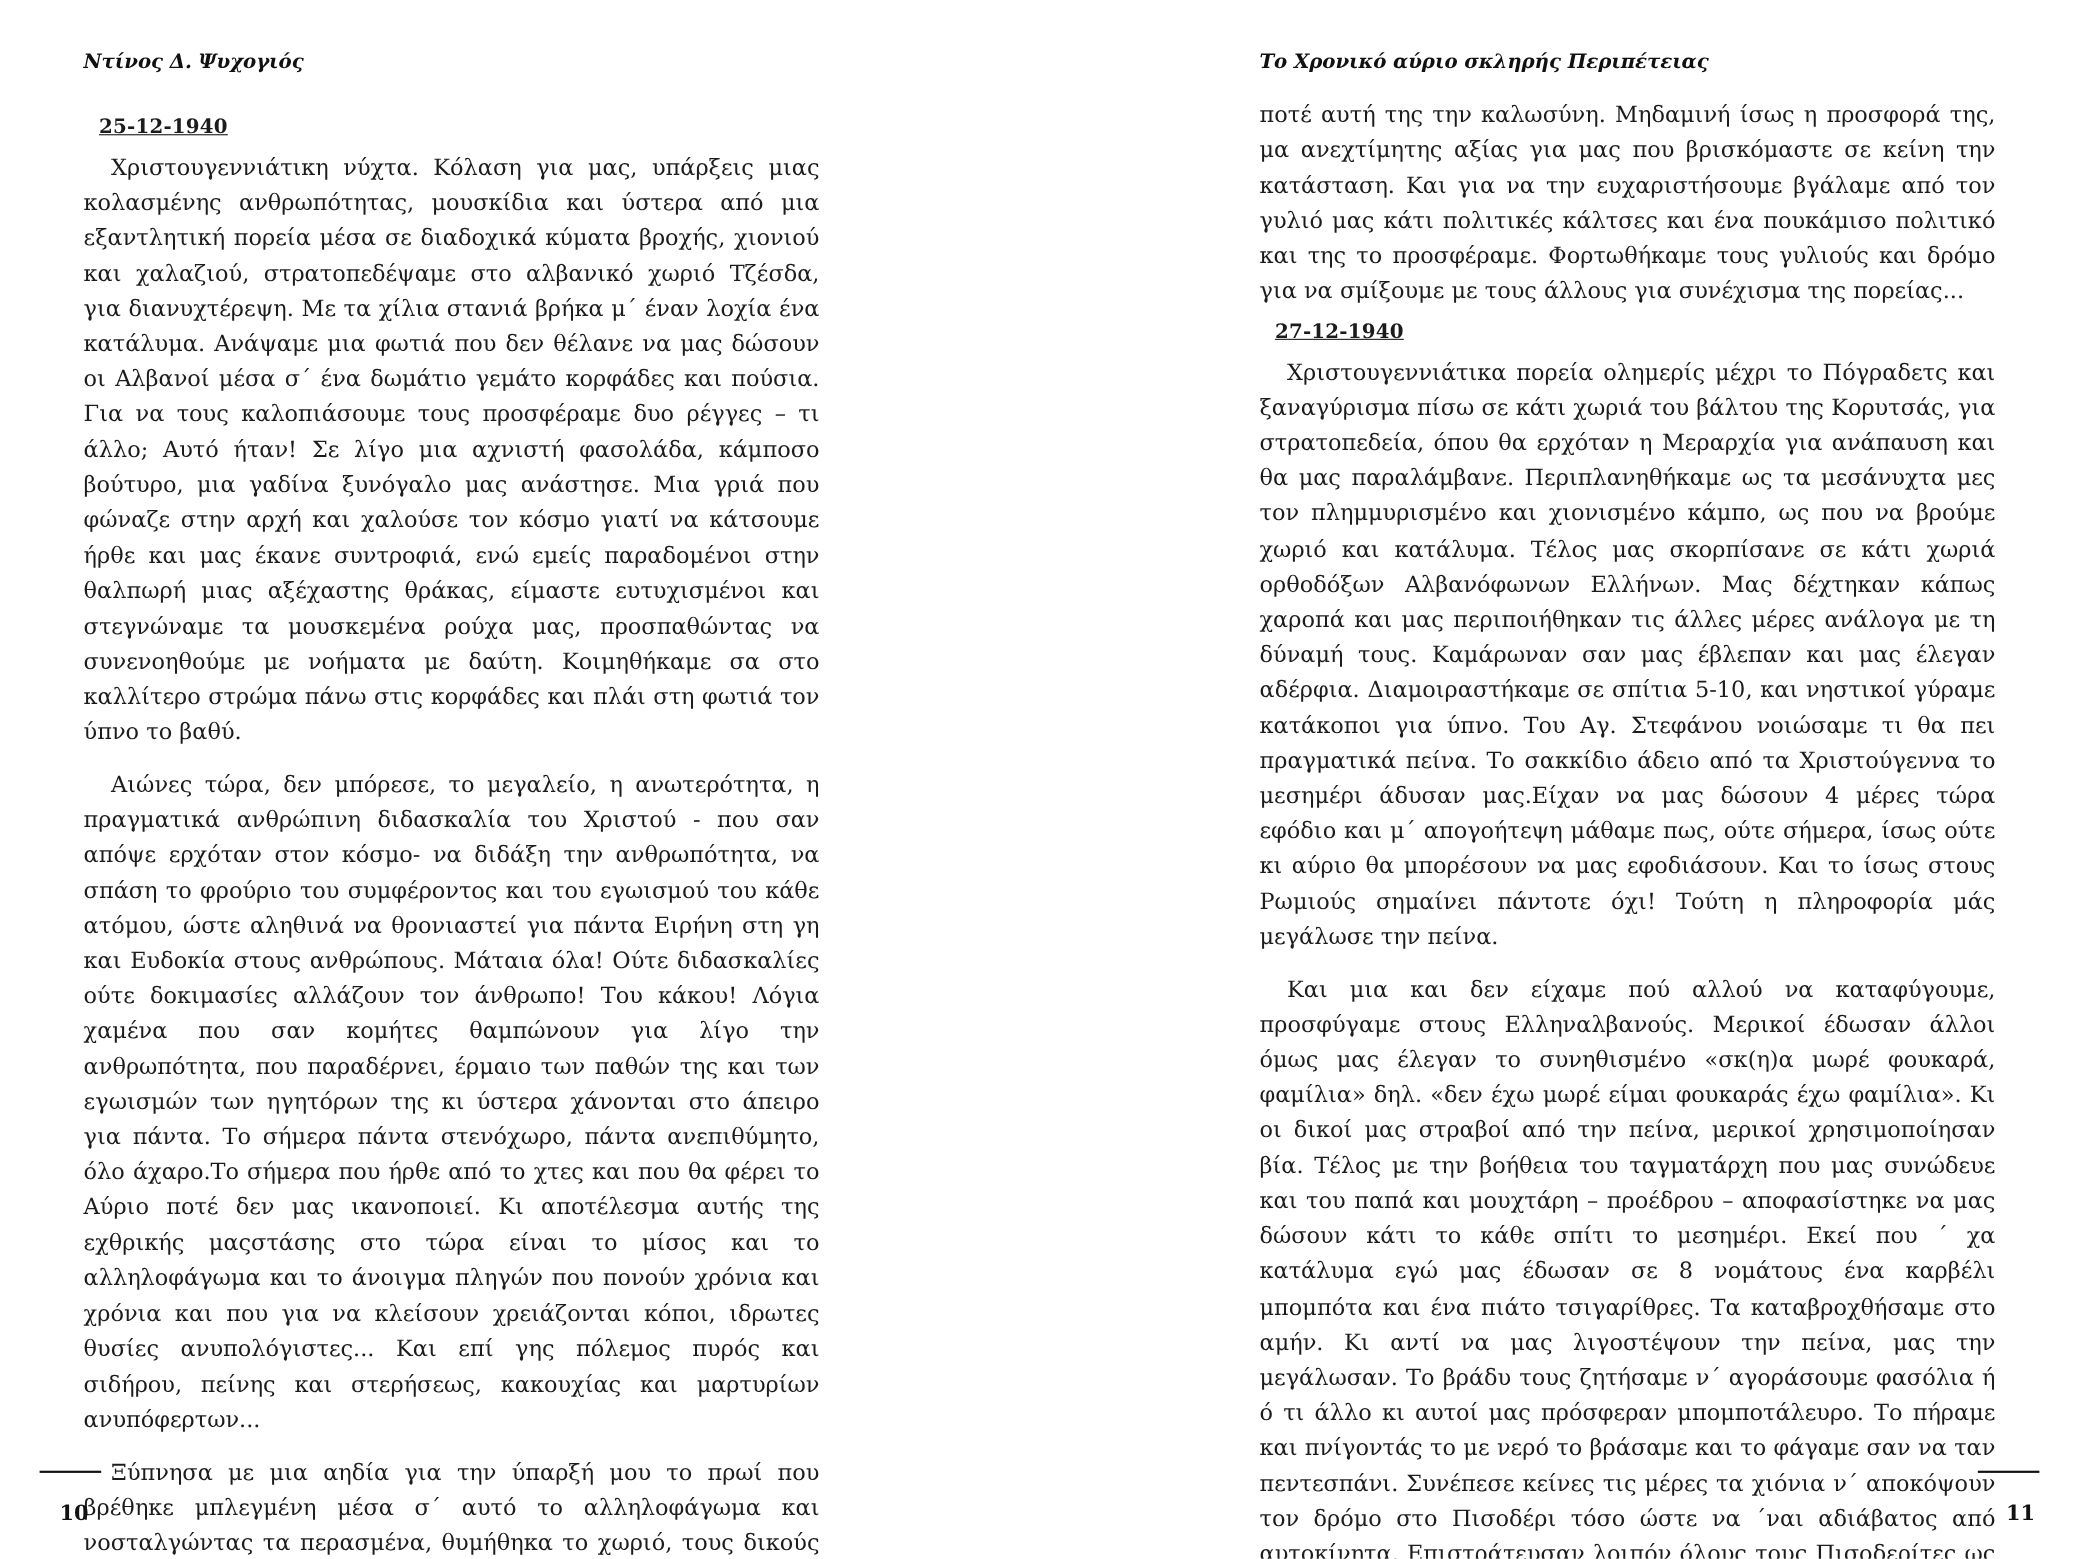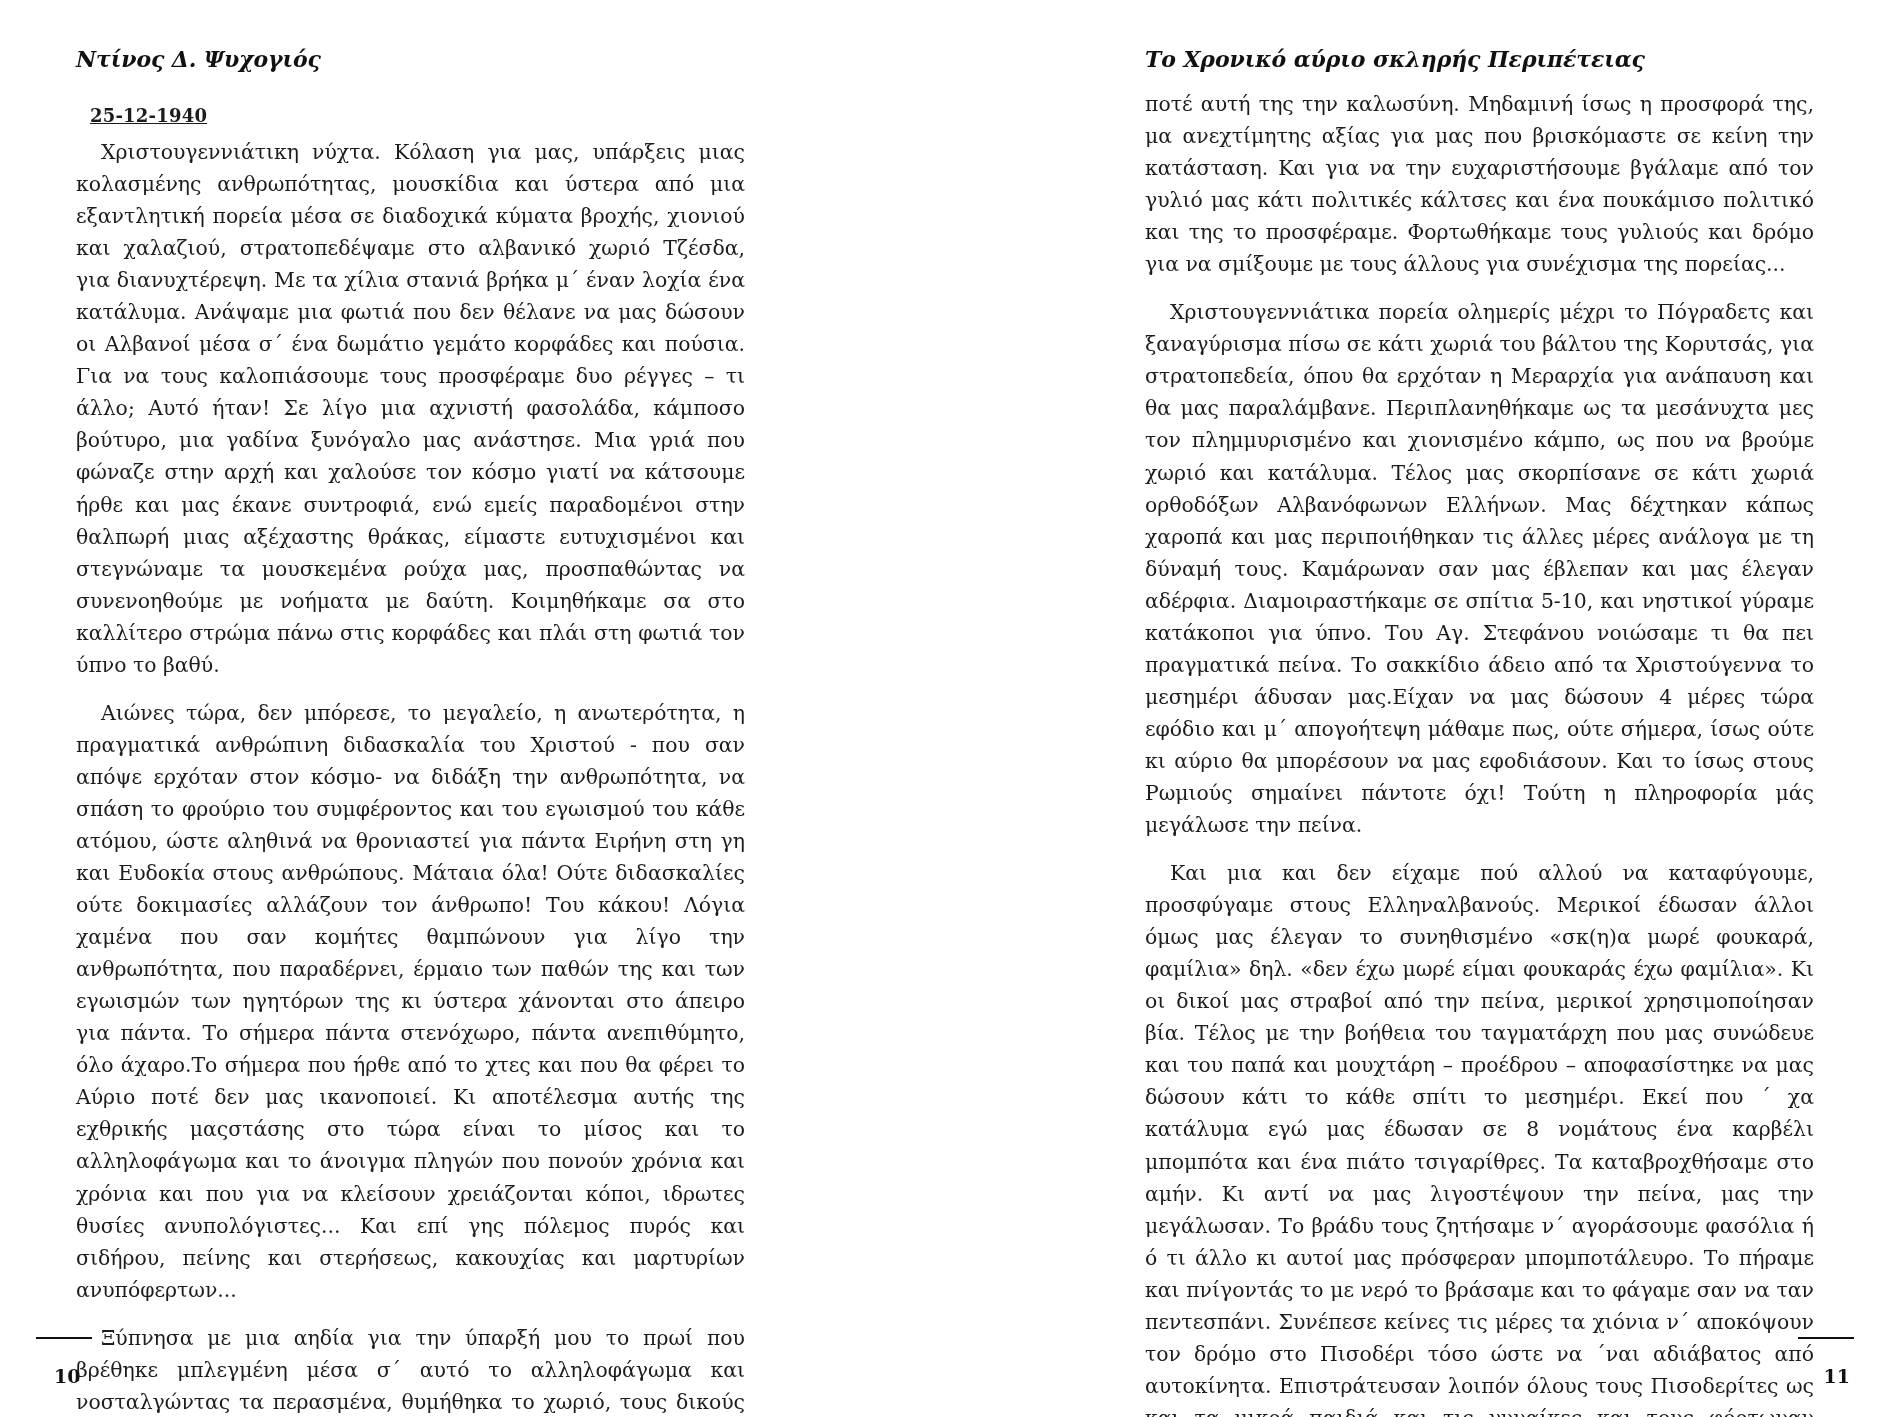--- a/index.html
+++ b/index.html
@@ -27,21 +27,21 @@
     height: 1417px;
     box-sizing: border-box;
   }
   .page-left  { padding: 46px 200px 0 76px; }
   .page-right { padding: 46px 76px 0 200px; }
 
   .running-head {
     font-family: "DejaVu Serif", "Liberation Serif", serif;
     font-style: italic;
     font-weight: bold;
-    font-size: 22px;
+    font-size: 18px;
     letter-spacing: -0.1px;
     color: #111;
     height: 22px;
     white-space: nowrap;
   }
   .page-left .running-head  { text-align: left; }
   .page-right .running-head { text-align: left; }
 
   .col {
     margin-top: 32px;
@@ -113,20 +113,21 @@
     <div class="folio-rule"></div>
     <div class="folio">10</div>
   </div>
 
   <div class="page page-right">
     <div class="running-head">Το Χρονικό αύριο σκληρής Περιπέτειας</div>
 
     <div class="col">
       <p class="para cont before-heading">ποτέ αυτή της την καλωσύνη. Μηδαμινή ίσως η προσφορά της, μα ανεχτίμητης αξίας για μας που βρισκόμαστε σε κείνη την κατάσταση. Και για να την ευχαριστήσουμε βγάλαμε από τον γυλιό μας κάτι πολιτικές κάλτσες και ένα πουκάμισο πολιτικό και της το προσφέραμε. Φορτωθήκαμε τους γυλιούς και δρόμο για να σμίξουμε με τους άλλους για συνέχισμα της πορείας...</p>
 
+      <div class="date-heading">27-12-1940</div>
       <p class="para">Χριστουγεννιάτικα πορεία ολημερίς μέχρι το Πόγραδετς και ξαναγύρισμα πίσω σε κάτι χωριά του βάλτου της Κορυτσάς, για στρατοπεδεία, όπου θα ερχόταν η Μεραρχία για ανάπαυση και θα μας παραλάμβανε. Περιπλανηθήκαμε ως τα μεσάνυχτα μες τον πλημμυρισμένο και χιονισμένο κάμπο, ως που να βρούμε χωριό και κατάλυμα. Τέλος μας σκορπίσανε σε κάτι χωριά ορθοδόξων Αλβανόφωνων Ελλήνων. Μας δέχτηκαν κάπως χαροπά και μας περιποιήθηκαν τις άλλες μέρες ανάλογα με τη δύναμή τους. Καμάρωναν σαν μας έβλεπαν και μας έλεγαν αδέρφια. Διαμοιραστήκαμε σε σπίτια 5-10, και νηστικοί γύραμε κατάκοποι για ύπνο. Του Αγ. Στεφάνου νοιώσαμε τι θα πει πραγματικά πείνα. Το σακκίδιο άδειο από τα Χριστούγεννα το μεσημέρι άδυσαν μας.Είχαν να μας δώσουν 4 μέρες τώρα εφόδιο και μ΄ απογοήτεψη μάθαμε πως, ούτε σήμερα, ίσως ούτε κι αύριο θα μπορέσουν να μας εφοδιάσουν. Και το ίσως στους Ρωμιούς σημαίνει πάντοτε όχι! Τούτη η πληροφορία μάς μεγάλωσε την πείνα.</p>
       <p class="para">Και μια και δεν είχαμε πού αλλού να καταφύγουμε, προσφύγαμε στους Ελληναλβανούς. Μερικοί έδωσαν άλλοι όμως μας έλεγαν το συνηθισμένο «σκ(η)α μωρέ φουκαρά, φαμίλια» δηλ. «δεν έχω μωρέ είμαι φουκαράς έχω φαμίλια». Κι οι δικοί μας στραβοί από την πείνα, μερικοί χρησιμοποίησαν βία. Τέλος με την βοήθεια του ταγματάρχη που μας συνώδευε και του παπά και μουχτάρη – προέδρου – αποφασίστηκε να μας δώσουν κάτι το κάθε σπίτι το μεσημέρι. Εκεί που ΄ χα κατάλυμα εγώ μας έδωσαν σε 8 νομάτους ένα καρβέλι μπομπότα και ένα πιάτο τσιγαρίθρες. Τα καταβροχθήσαμε στο αμήν. Κι αντί να μας λιγοστέψουν την πείνα, μας την μεγάλωσαν. Το βράδυ τους ζητήσαμε ν΄ αγοράσουμε φασόλια ή ό τι άλλο κι αυτοί μας πρόσφεραν μπομποτάλευρο. Το πήραμε και πνίγοντάς το με νερό το βράσαμε και το φάγαμε σαν να ταν πεντεσπάνι. Συνέπεσε κείνες τις μέρες τα χιόνια ν΄ αποκόψουν τον δρόμο στο Πισοδέρι τόσο ώστε να ΄ναι αδιάβατος από αυτοκίνητα. Επιστράτευσαν λοιπόν όλους τους Πισοδερίτες ως και τα μικρά παιδιά και τις γυναίκες και τους φόρτωναν κουραμάνα, για να την μεταφέρουν κάτω</p>
     </div>
 
     <div class="folio-rule"></div>
     <div class="folio">11</div>
   </div>
 
 </div>
 

